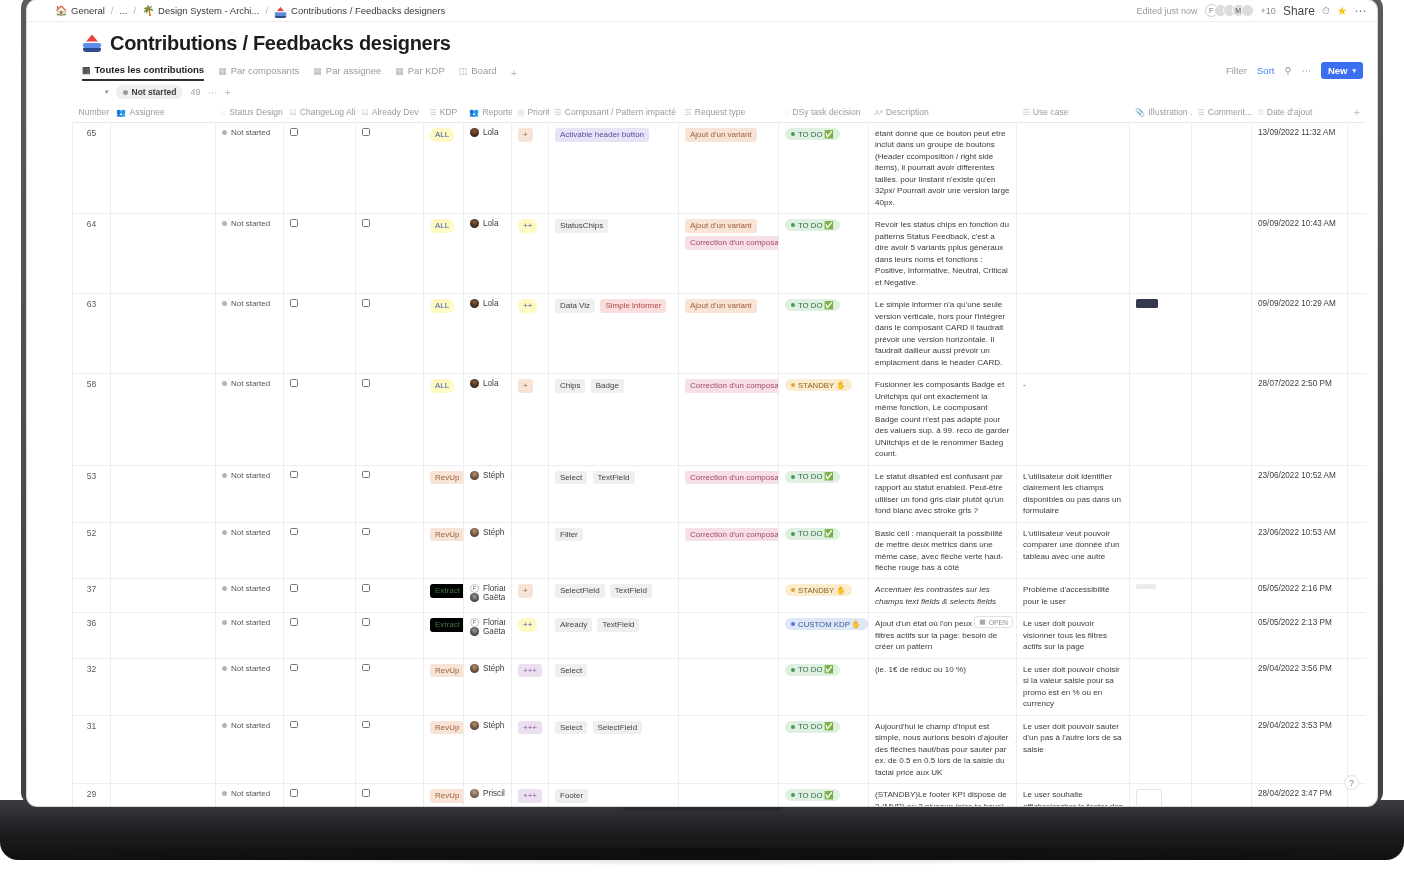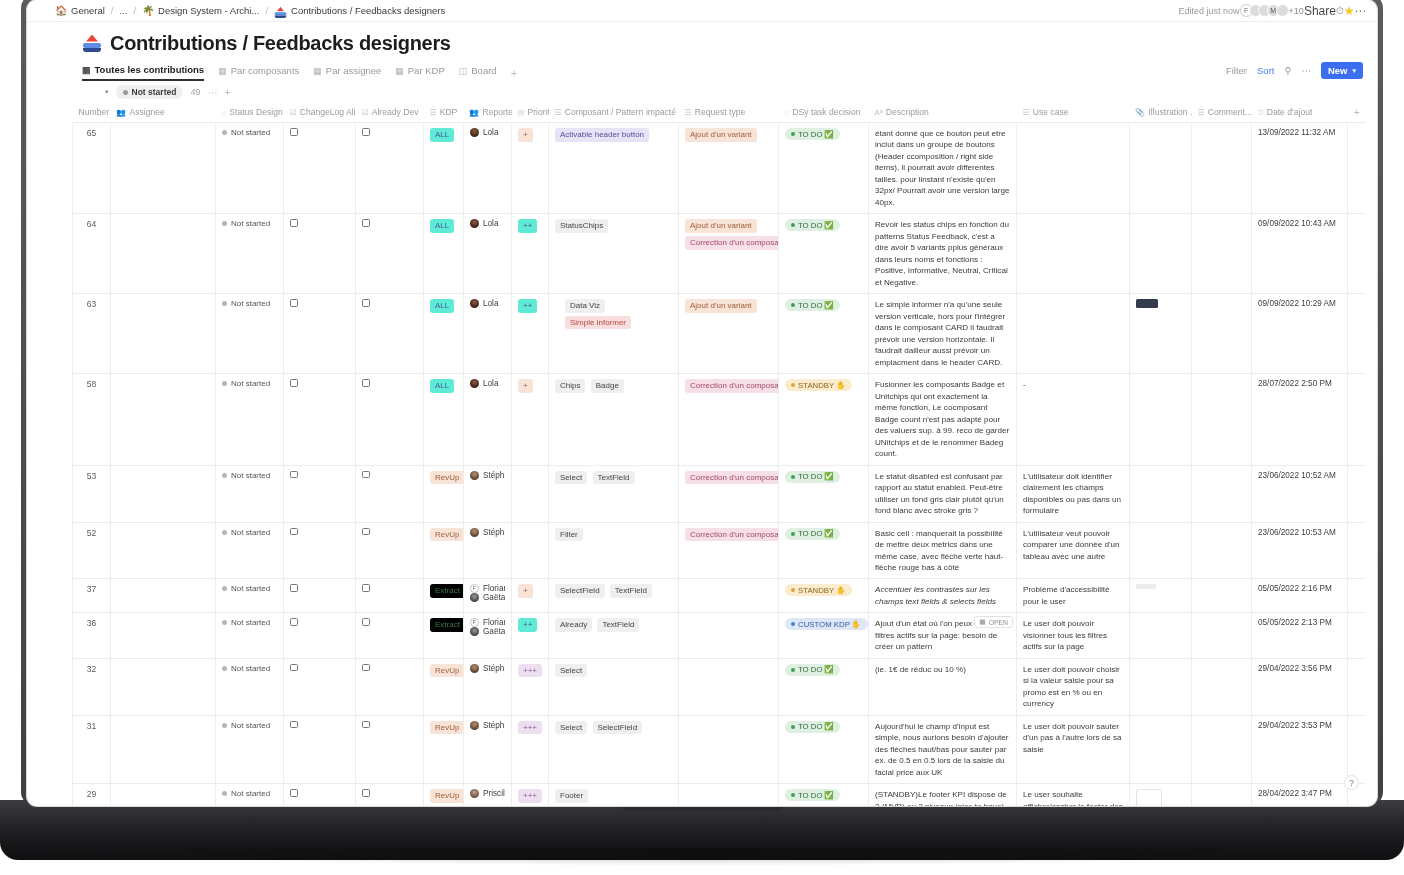--- a/index.html
+++ b/index.html
@@ -39,21 +39,21 @@
   
   .topbar{
     position:relative; height:22px; display:flex; align-items:center;
     padding:0 10px; font-size:9.5px; color:#4d4d4d;
     border-bottom:1px solid #eeeeee;
   }
   .crumbs{ display:flex; align-items:center; gap:4px; margin-left:18px;}
   .crumb{ display:flex; align-items:center; gap:4px; color:#3a3a3a; white-space:nowrap; }
   .crumb-sep{ color:#b9b9b9; margin:0 2px; }
   .crumb-ico{ width:12px; height:12px; display:inline-block; line-height:12px; text-align:center; font-size:10px;}
-  .topbar-right{ margin-left:auto; display:flex; align-items:center; gap:0; font-size:9px; color:#9a9a9a;}
+  .topbar-right{ margin-left:auto; display:flex; align-items:center; gap:7px; font-size:9px; color:#9a9a9a;}
   .avstack{ display:flex; align-items:center; }
   .avstack .av{
     width:13px;height:13px;border-radius:50%;border:1.3px solid #fff;margin-left:-4px;
     font-size:7px;color:#555;display:flex;align-items:center;justify-content:center;
     background:#dcdcdc;
   }
   .avstack .av:first-child{margin-left:0;background:#fff;border:1px solid #c9c9c9;color:#6b6b6b;}
   .plus10{ color:#8a8a8a; font-size:9px; }
   .share{ color:#4a4a4a; font-size:12px; }
   .star{ color:#f5c518; font-size:12px; }
@@ -125,21 +125,21 @@
   table.grid tr td:first-child{ border-left:1px solid #ededed; }
 
   .chip{ display:inline-block; border-radius:3px; padding:1px 5px; font-size:8px; line-height:1.45; margin:0 3px 3px 0; white-space:nowrap;}
   .chip-plain{ background:#efefef; color:#444; }
   .chip-purple{ background:#e7e3f7; color:#5a4aa0; }
   .chip-red{ background:#fadedd; color:#b14a43; }
   .chip-green{ background:#000000; color:#3a7a46; }
   .chip-peach{ background:#f8e3d7; color:#a05d38; }
   .chip-pink{ background:#f7dfe6; color:#a34b6b; }
   .chip-lav{ background:#ece0f0; color:#8a5ba0; }
-  .chip-sky{ background:#5eead4; color:#41609c; }
+  .chip-sky{ background:#fef9c3; color:#41609c;border-radius:6px; }
 
   .statuspill{ display:inline-flex; align-items:center; gap:4px; font-size:8px; color:#555;}
   .sdot{ width:5px;height:5px;border-radius:50%;background:#b5b5b5;display:inline-block;}
 
   .taskpill{ display:inline-flex; align-items:center; gap:3px; border-radius:9px; padding:1.5px 6px; font-size:7.8px; white-space:nowrap;}
   .task-todo{ background:#dff0e2; color:#2f6b3c;}
   .task-standby{ background:#fbeccd; color:#8c6420;}
   .task-custom{ background:#dde7f8; color:#3a5a95;}
   .taskdot{ width:4px;height:4px;border-radius:50%;display:inline-block;}
   .td-green{background:#3f9e55;} .td-orange{background:#e0a33a;} .td-blue{background:#4d7ad6;}
@@ -387,21 +387,21 @@
             <td class="numcell" style="height:69px;">63</td>
             <td style="height:69px;"></td>
             <td style="height:69px;"><span class="statuspill"><span class="sdot"></span>Not started</span></td>
             <td style="height:69px;"><span class="cbox"></span></td>
             <td style="height:69px;"><span class="cbox"></span></td>
             <td style="height:69px;"><span class="chip chip-sky">ALL</span></td>
             <td style="height:69px;">
               <span class="person"><span class="pav lola"></span>Lola</span>
             </td>
             <td style="height:69px;"><span class="chip chip-sky">++</span></td>
-            <td style="height:69px;padding-left:16px;"><span class="chip chip-plain">Data Viz</span> <span class="chip chip-red">Simple informer</span></td>
+            <td style="height:69px;"><span class="chip chip-plain">Data Viz</span> <span class="chip chip-red">Simple informer</span></td>
             <td style="height:69px;"><span class="chip chip-peach">Ajout d'un variant</span></td>
             <td style="height:69px;"><span class="taskpill task-todo"><span class="taskdot td-green"></span>TO DO ✅</span></td>
             <td class="td-rel" style="height:69px;">
               <div class="desc">Le simple informer n'a qu'une seule version verticale, hors pour l'intégrer dans le composant CARD il faudrait prévoir une version horizontale. Il faudrait dailleur aussi prévoir un emplacment dans le header CARD.</div>
             </td>
             <td style="height:69px;">
               <div class="usecase"></div>
             </td>
             <td style="height:69px;"><span class="thumb thumb-dark"></span></td>
             <td style="height:69px;"></td>

